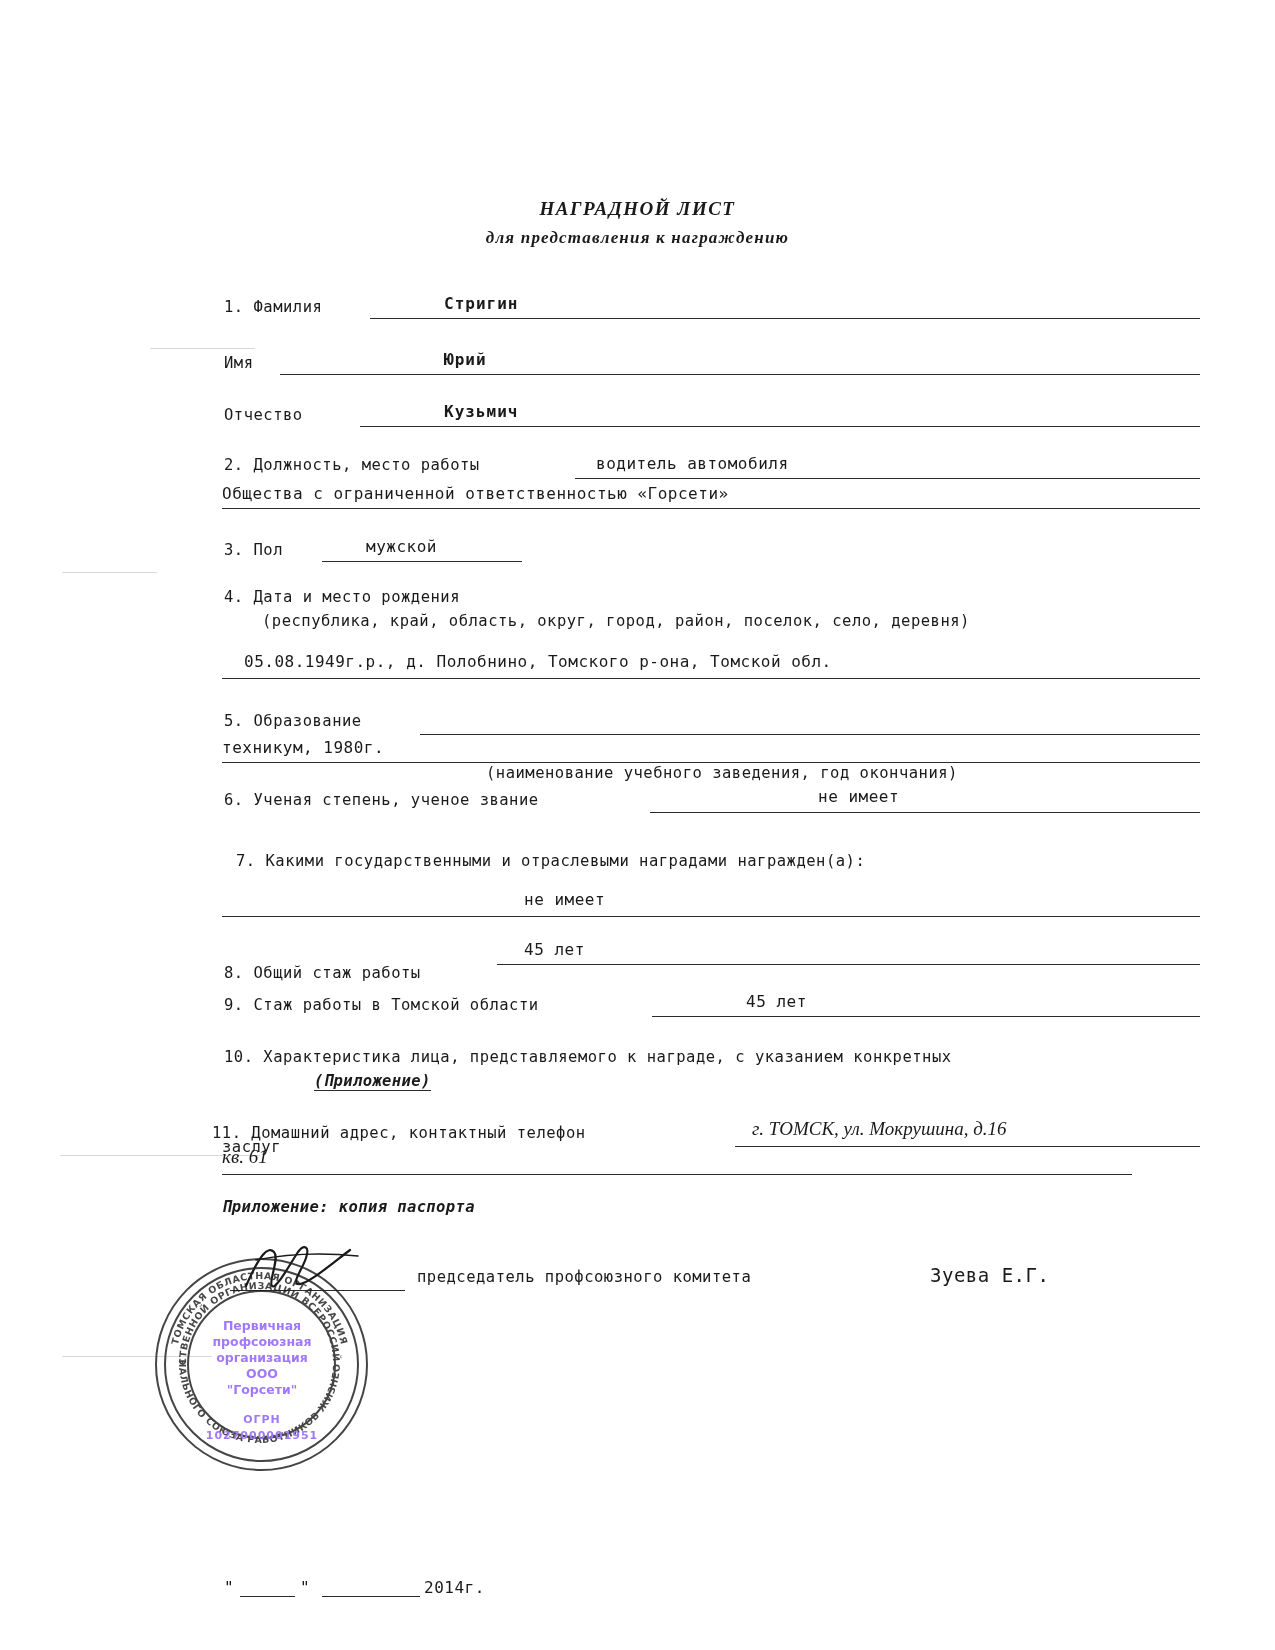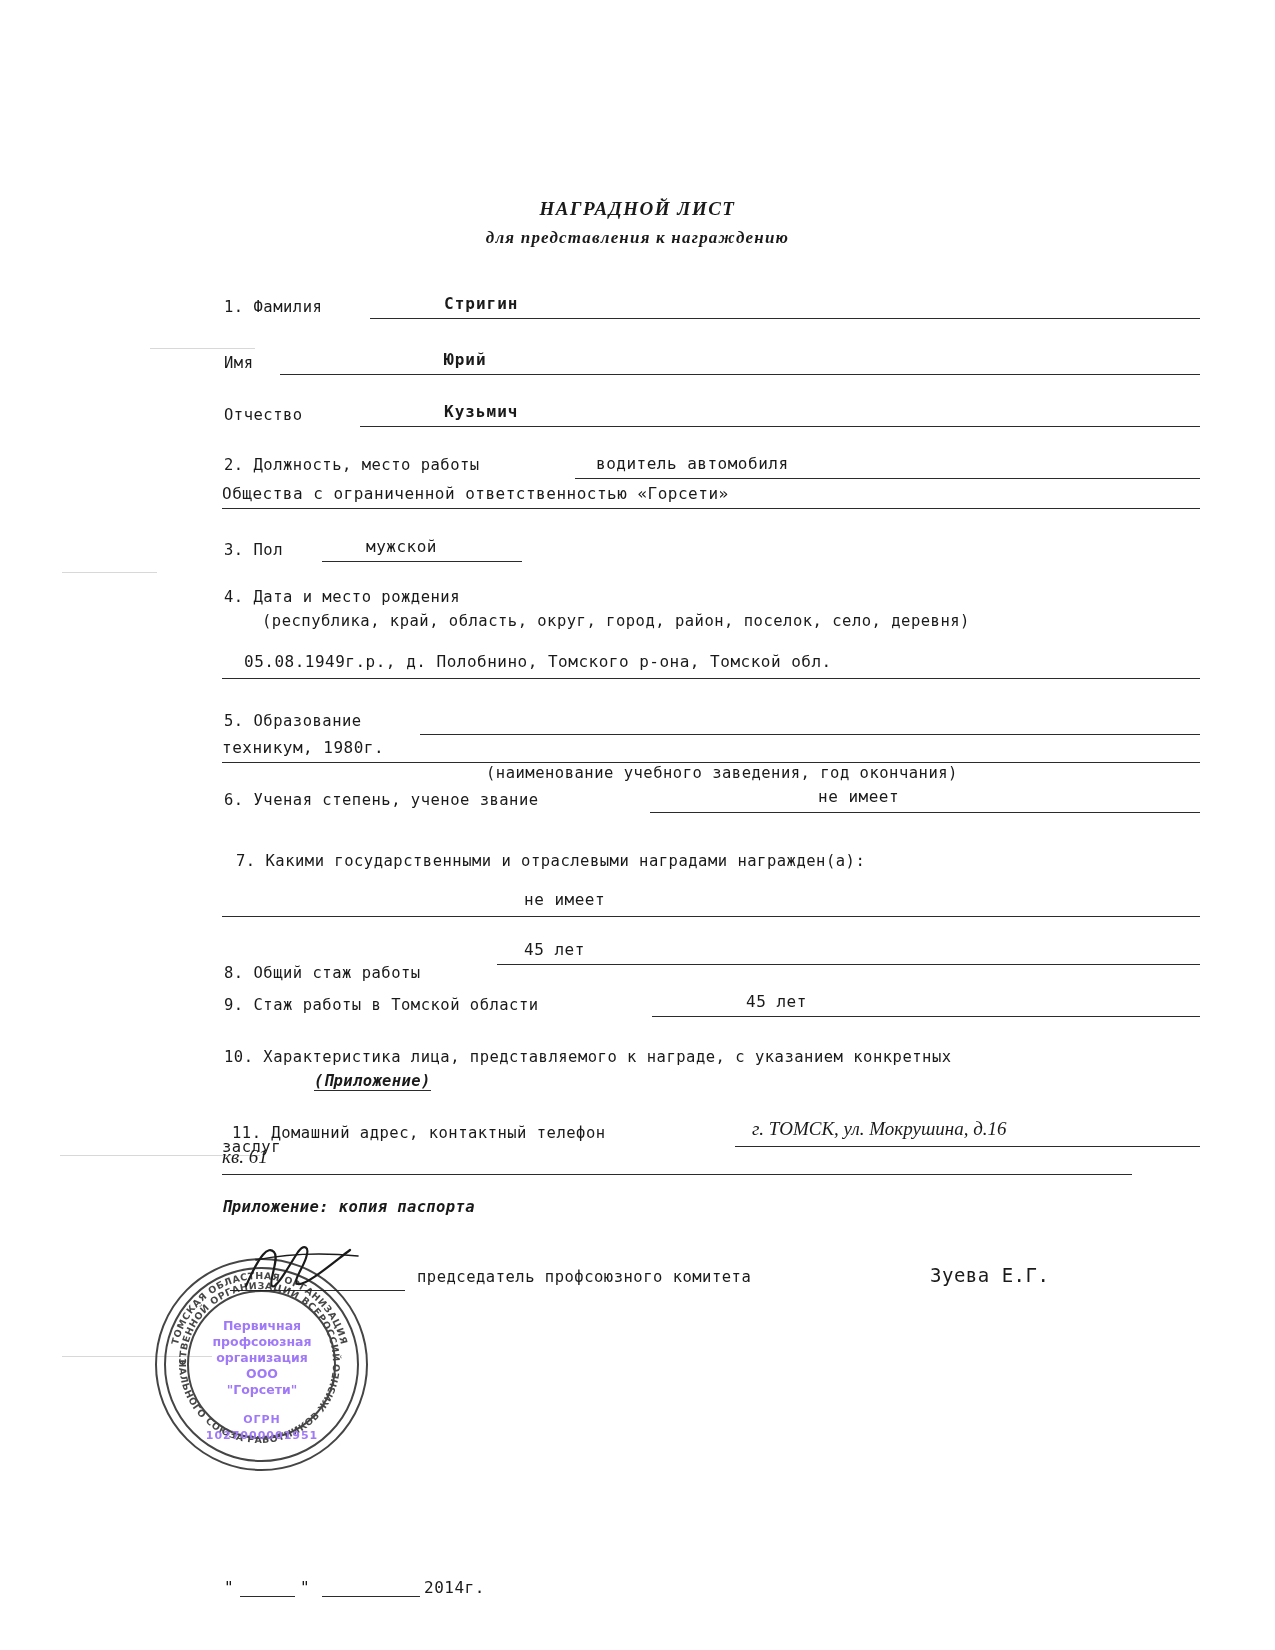--- a/index.html
+++ b/index.html
@@ -196,21 +196,21 @@
   <div class="rule" style="left:497px; top:964px; width:703px;"></div>
 
   <div class="lbl" style="left:224px; top:996px;">9. Стаж работы в Томской области</div>
   <div class="val" style="left:746px; top:992px;">45 лет</div>
   <div class="rule" style="left:652px; top:1016px; width:548px;"></div>
 
   <div class="lbl" style="left:224px; top:1048px;">10. Характеристика лица, представляемого к награде, с указанием  конкретных</div>
   <div class="lbl" style="left:222px; top:1138px;">заслуг</div>
   <div class="bold-ser" style="left:314px; top:1072px; font-style:italic; border-bottom:1px solid #2b2b2b;">(Приложение)</div>
 
-  <div class="lbl" style="left:232px; top:1124px;">11. Домашний адрес, контактный телефон</div>
+  <div class="lbl" style="left:212px; top:1124px;">11. Домашний адрес, контактный телефон</div>
   <div class="italic-val" style="left:752px; top:1118px;">г. ТОМСК, ул. Мокрушина, д.16</div>
   <div class="rule" style="left:735px; top:1146px; width:465px;"></div>
   <div class="italic-val" style="left:222px; top:1146px;">кв. 61</div>
   <div class="rule" style="left:222px; top:1174px; width:910px;"></div>
 
   <div class="bold-ser" style="left:222px; top:1198px;font-style:italic;">Приложение: копия паспорта</div>
 
   <div class="rule" style="left:230px; top:1290px; width:175px;"></div>
   <div class="lbl" style="left:417px; top:1268px;">председатель профсоюзного комитета</div>
   <div class="val" style="left:930px; top:1264px; font-size:19px;">Зуева Е.Г.</div>

